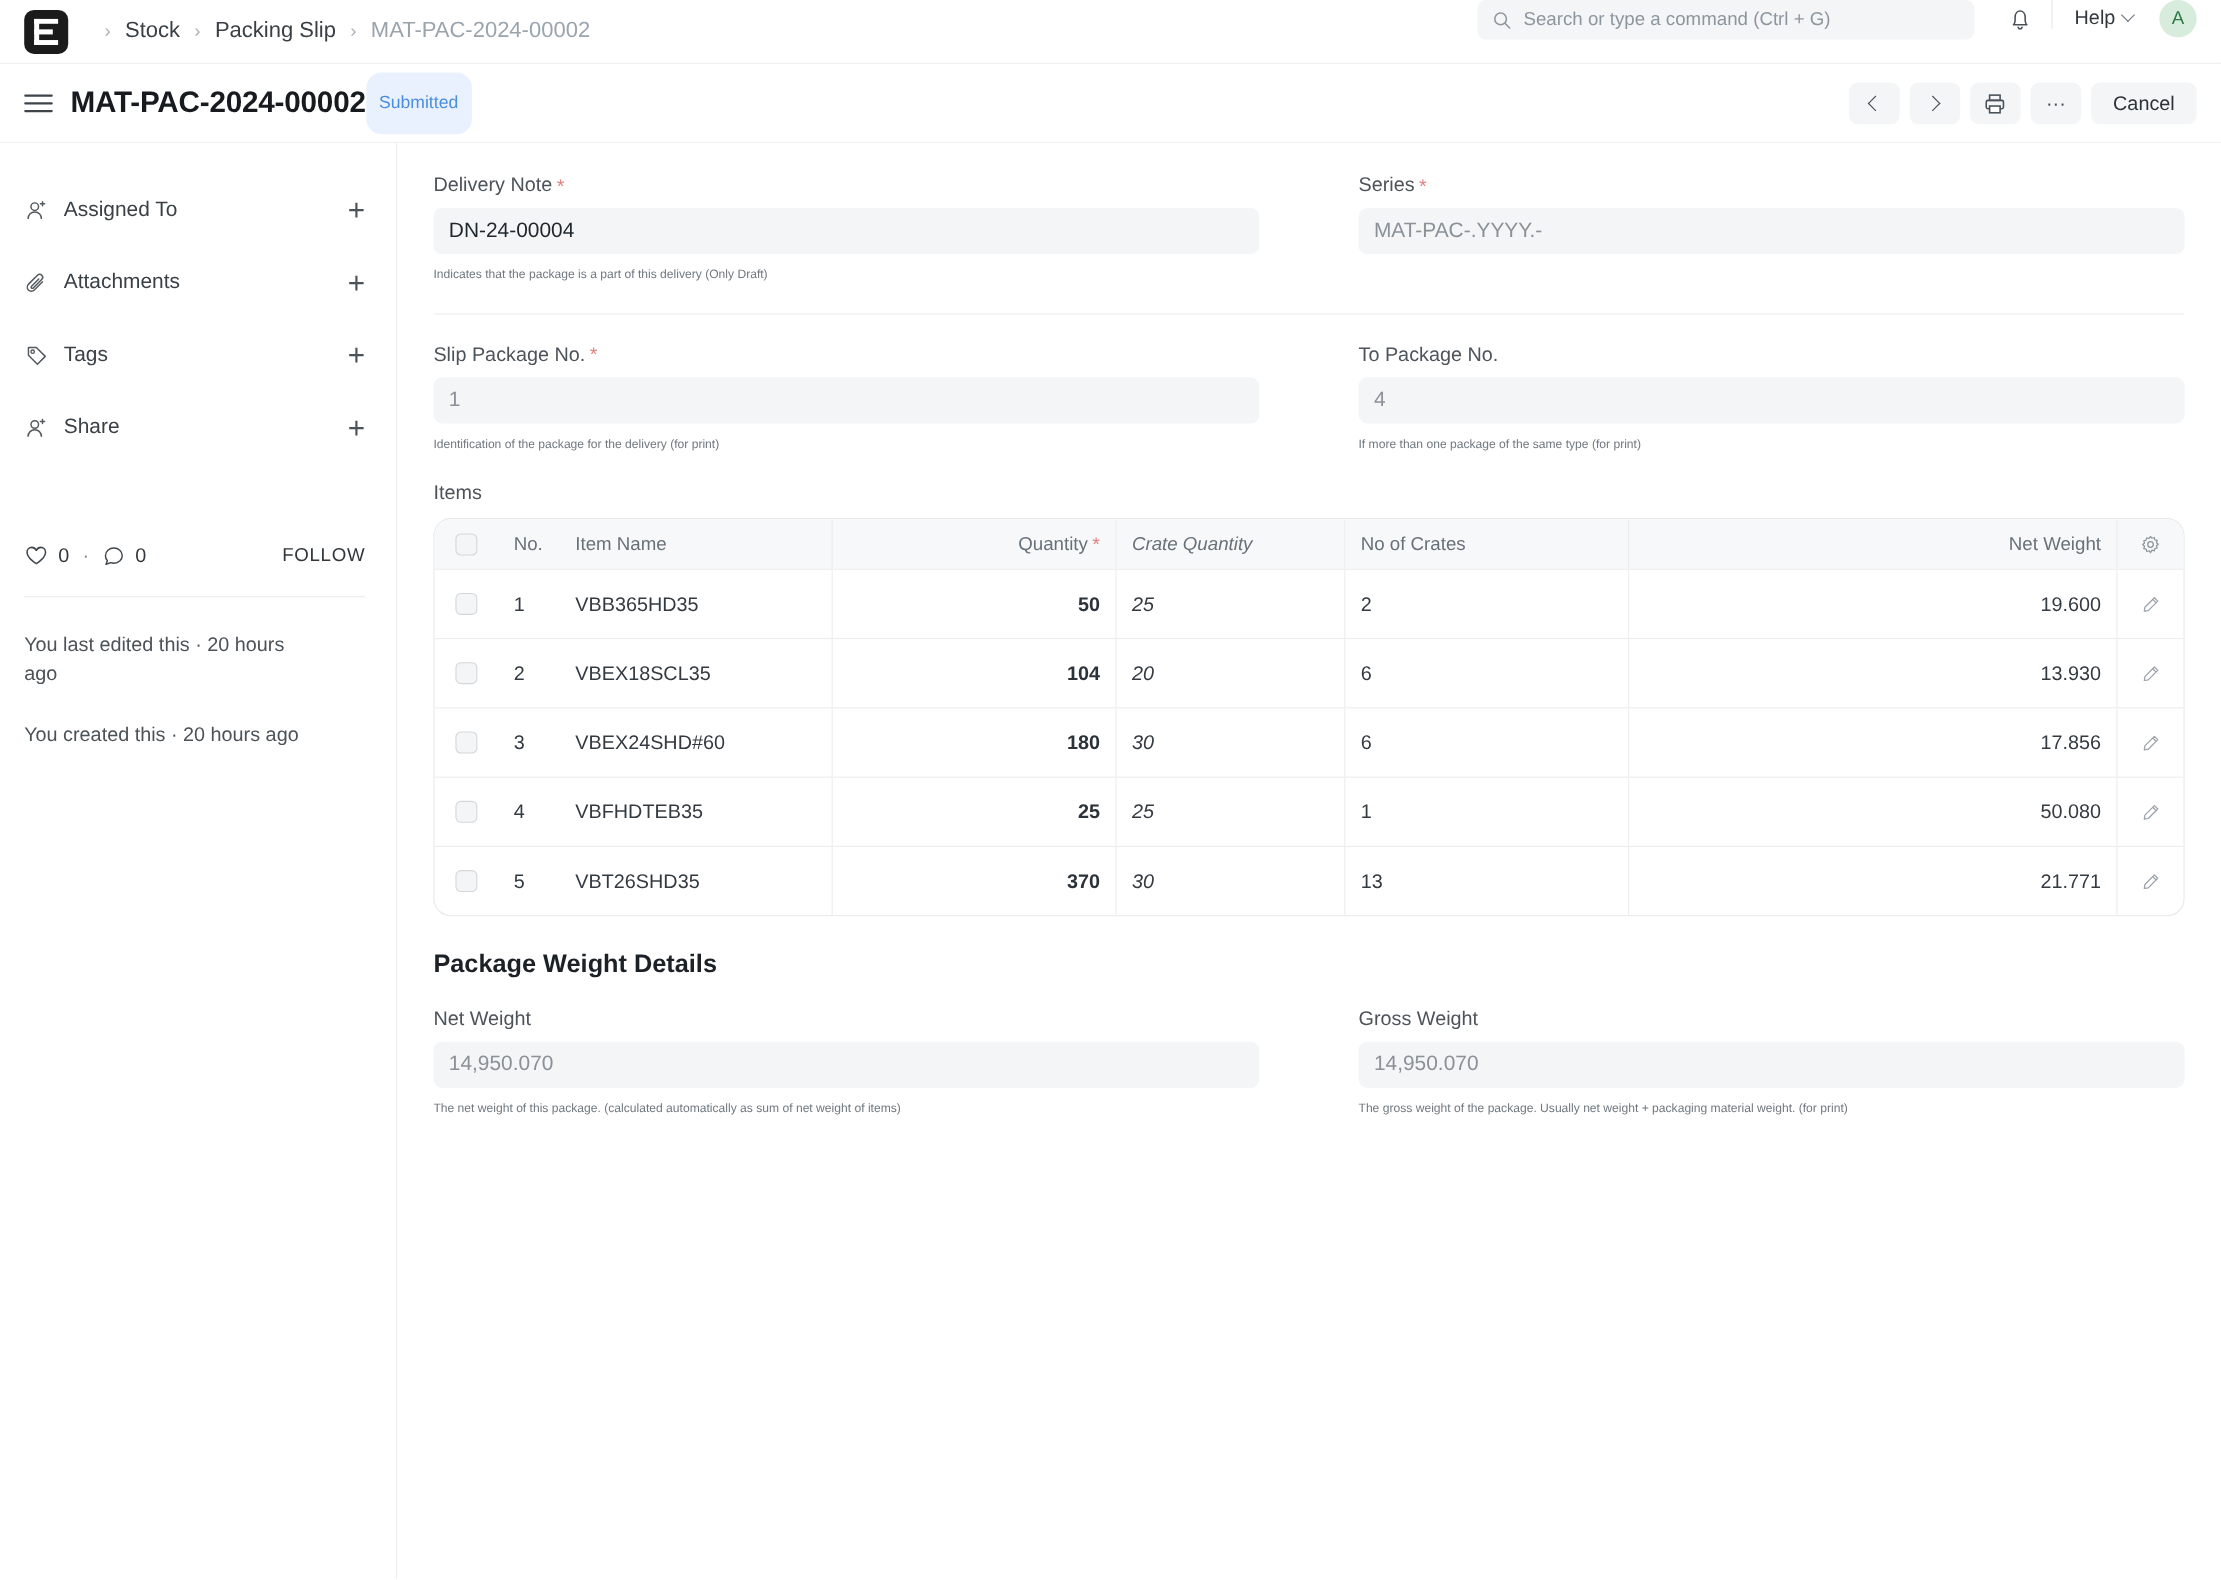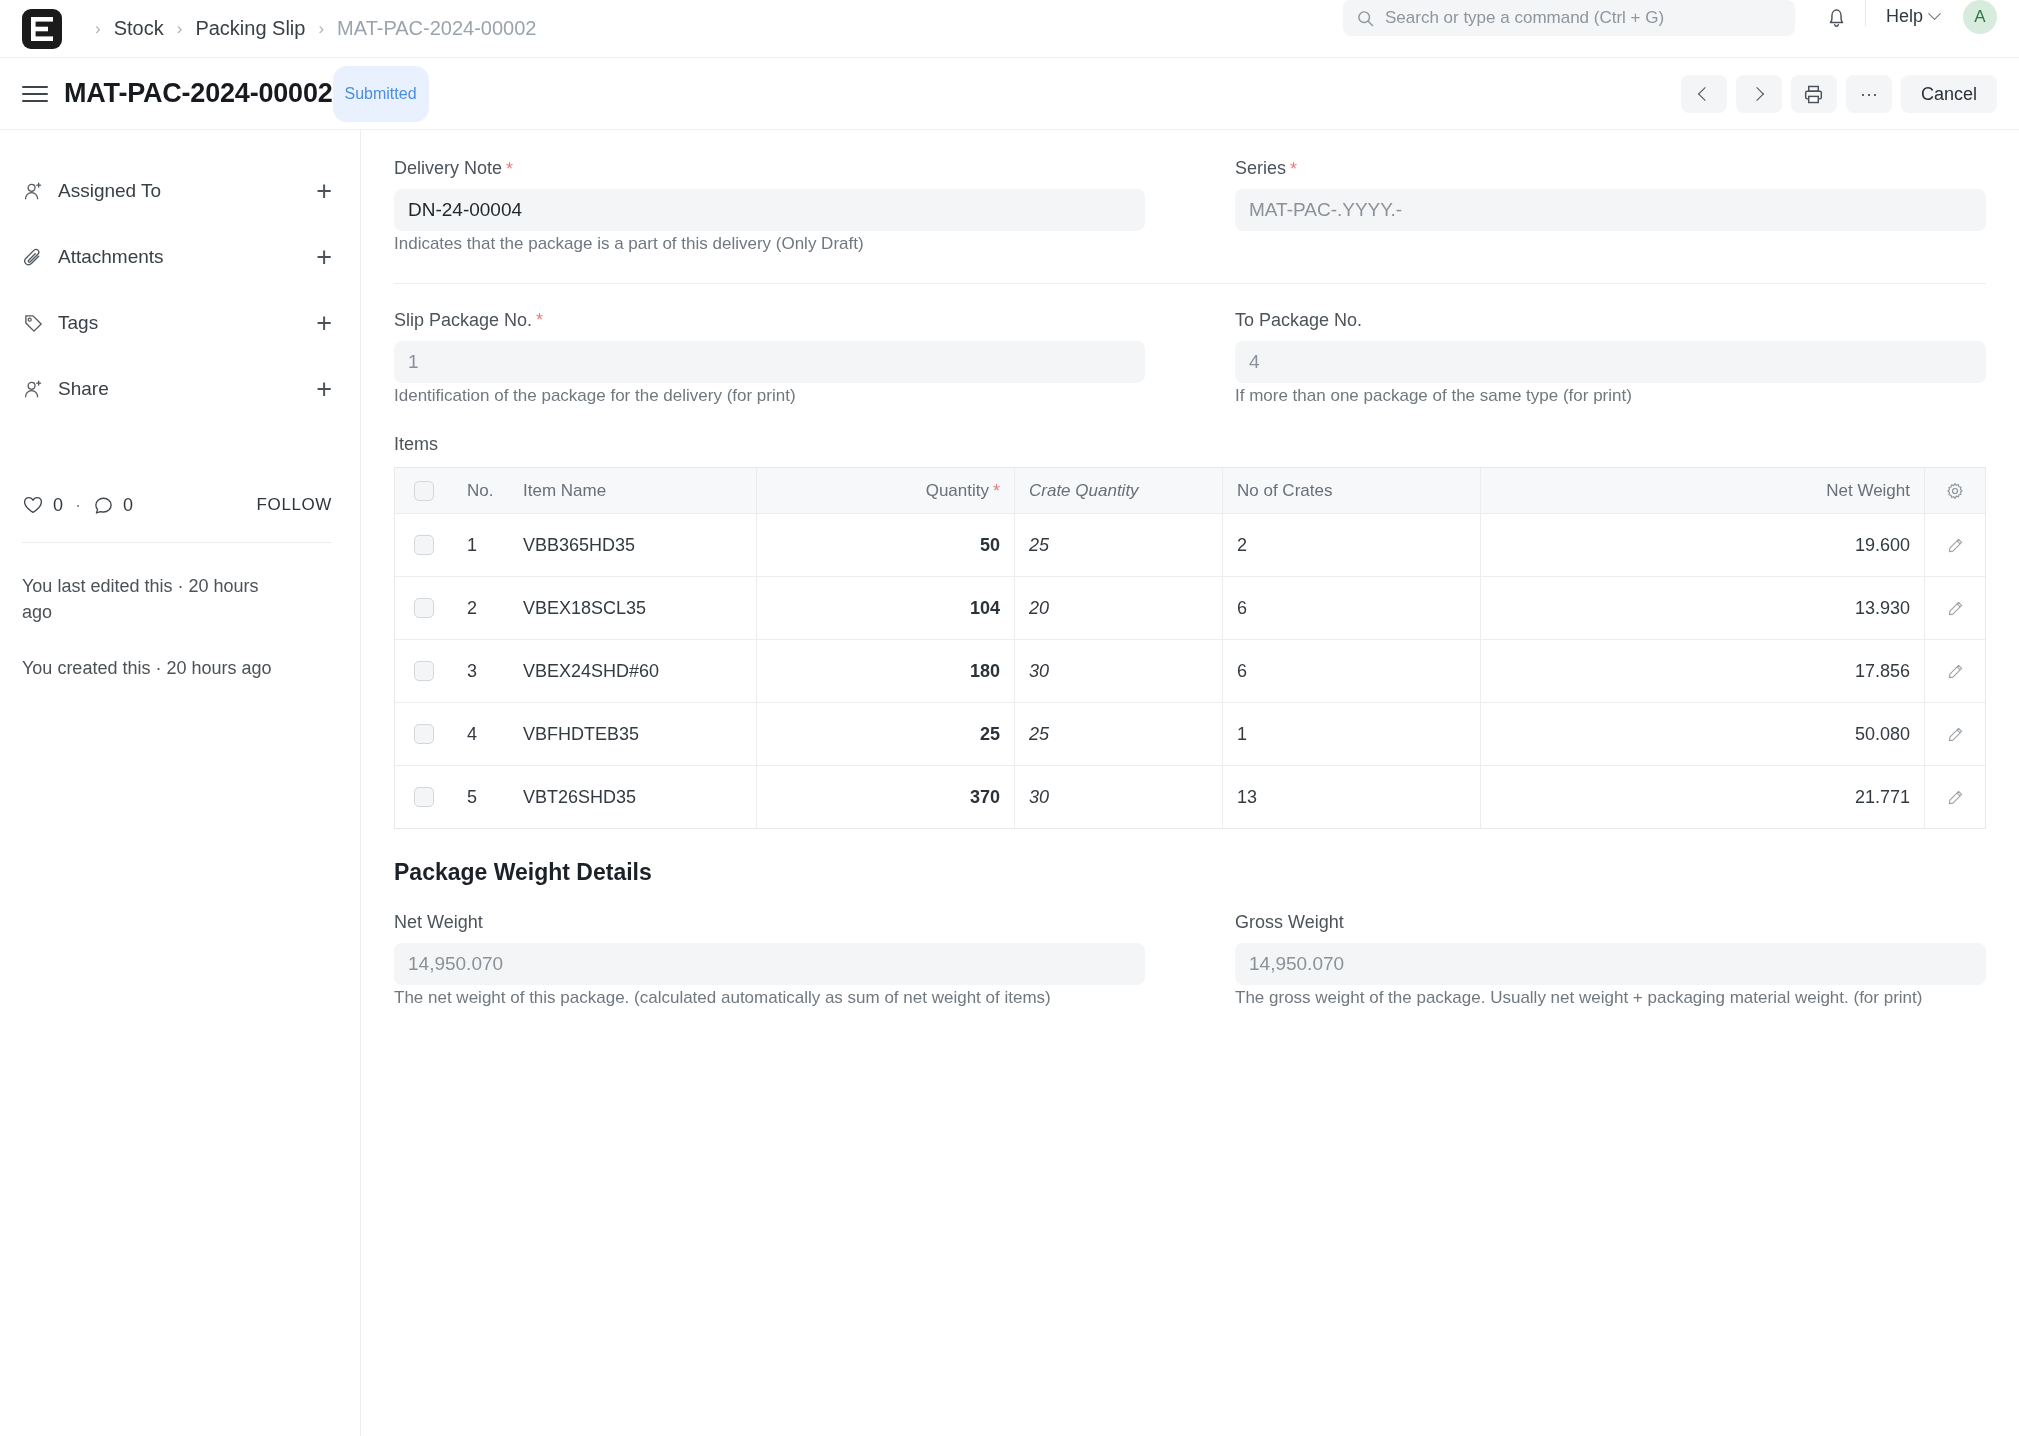--- a/index.html
+++ b/index.html
@@ -192,29 +192,29 @@
     height: 42px;
     background: #f4f5f6;
     border-radius: 8px;
     display: flex; align-items: center;
     padding: 0 14px;
     font-size: 19px;
   }
   .fld-input.dark { color: #1f262c; }
   .fld-input.grey { color: #8a9198; }
   .fld-desc {
-    font-size: 17px; color: #707880; margin-top: 0; line-height: 1.5;
+    font-size: 11px; color: #707880; margin-top: 11px; line-height: 1.5;
   }
   .sec-divider { height: 1px; background: #ededed; margin: 26px 0 0 0; }
 
   
   .grid-label { font-size: 18px; color: #4c535a; margin-bottom: 12px; }
   .grid {
     border: 1px solid #e8e9ea;
-    border-radius: 0;
+    border-radius: 16px;
     overflow: hidden;
   }
   .grow { display: flex; align-items: stretch; }
   .ghead { background: #f7f8f9; height: 45px; }
   .gbody-row { height: 63px; border-top: 1px solid #eceded; }
   .gcell {
     display: flex; align-items: center;
     padding: 0 14px;
     font-size: 18px;
     border-right: 1px solid #eceded;

